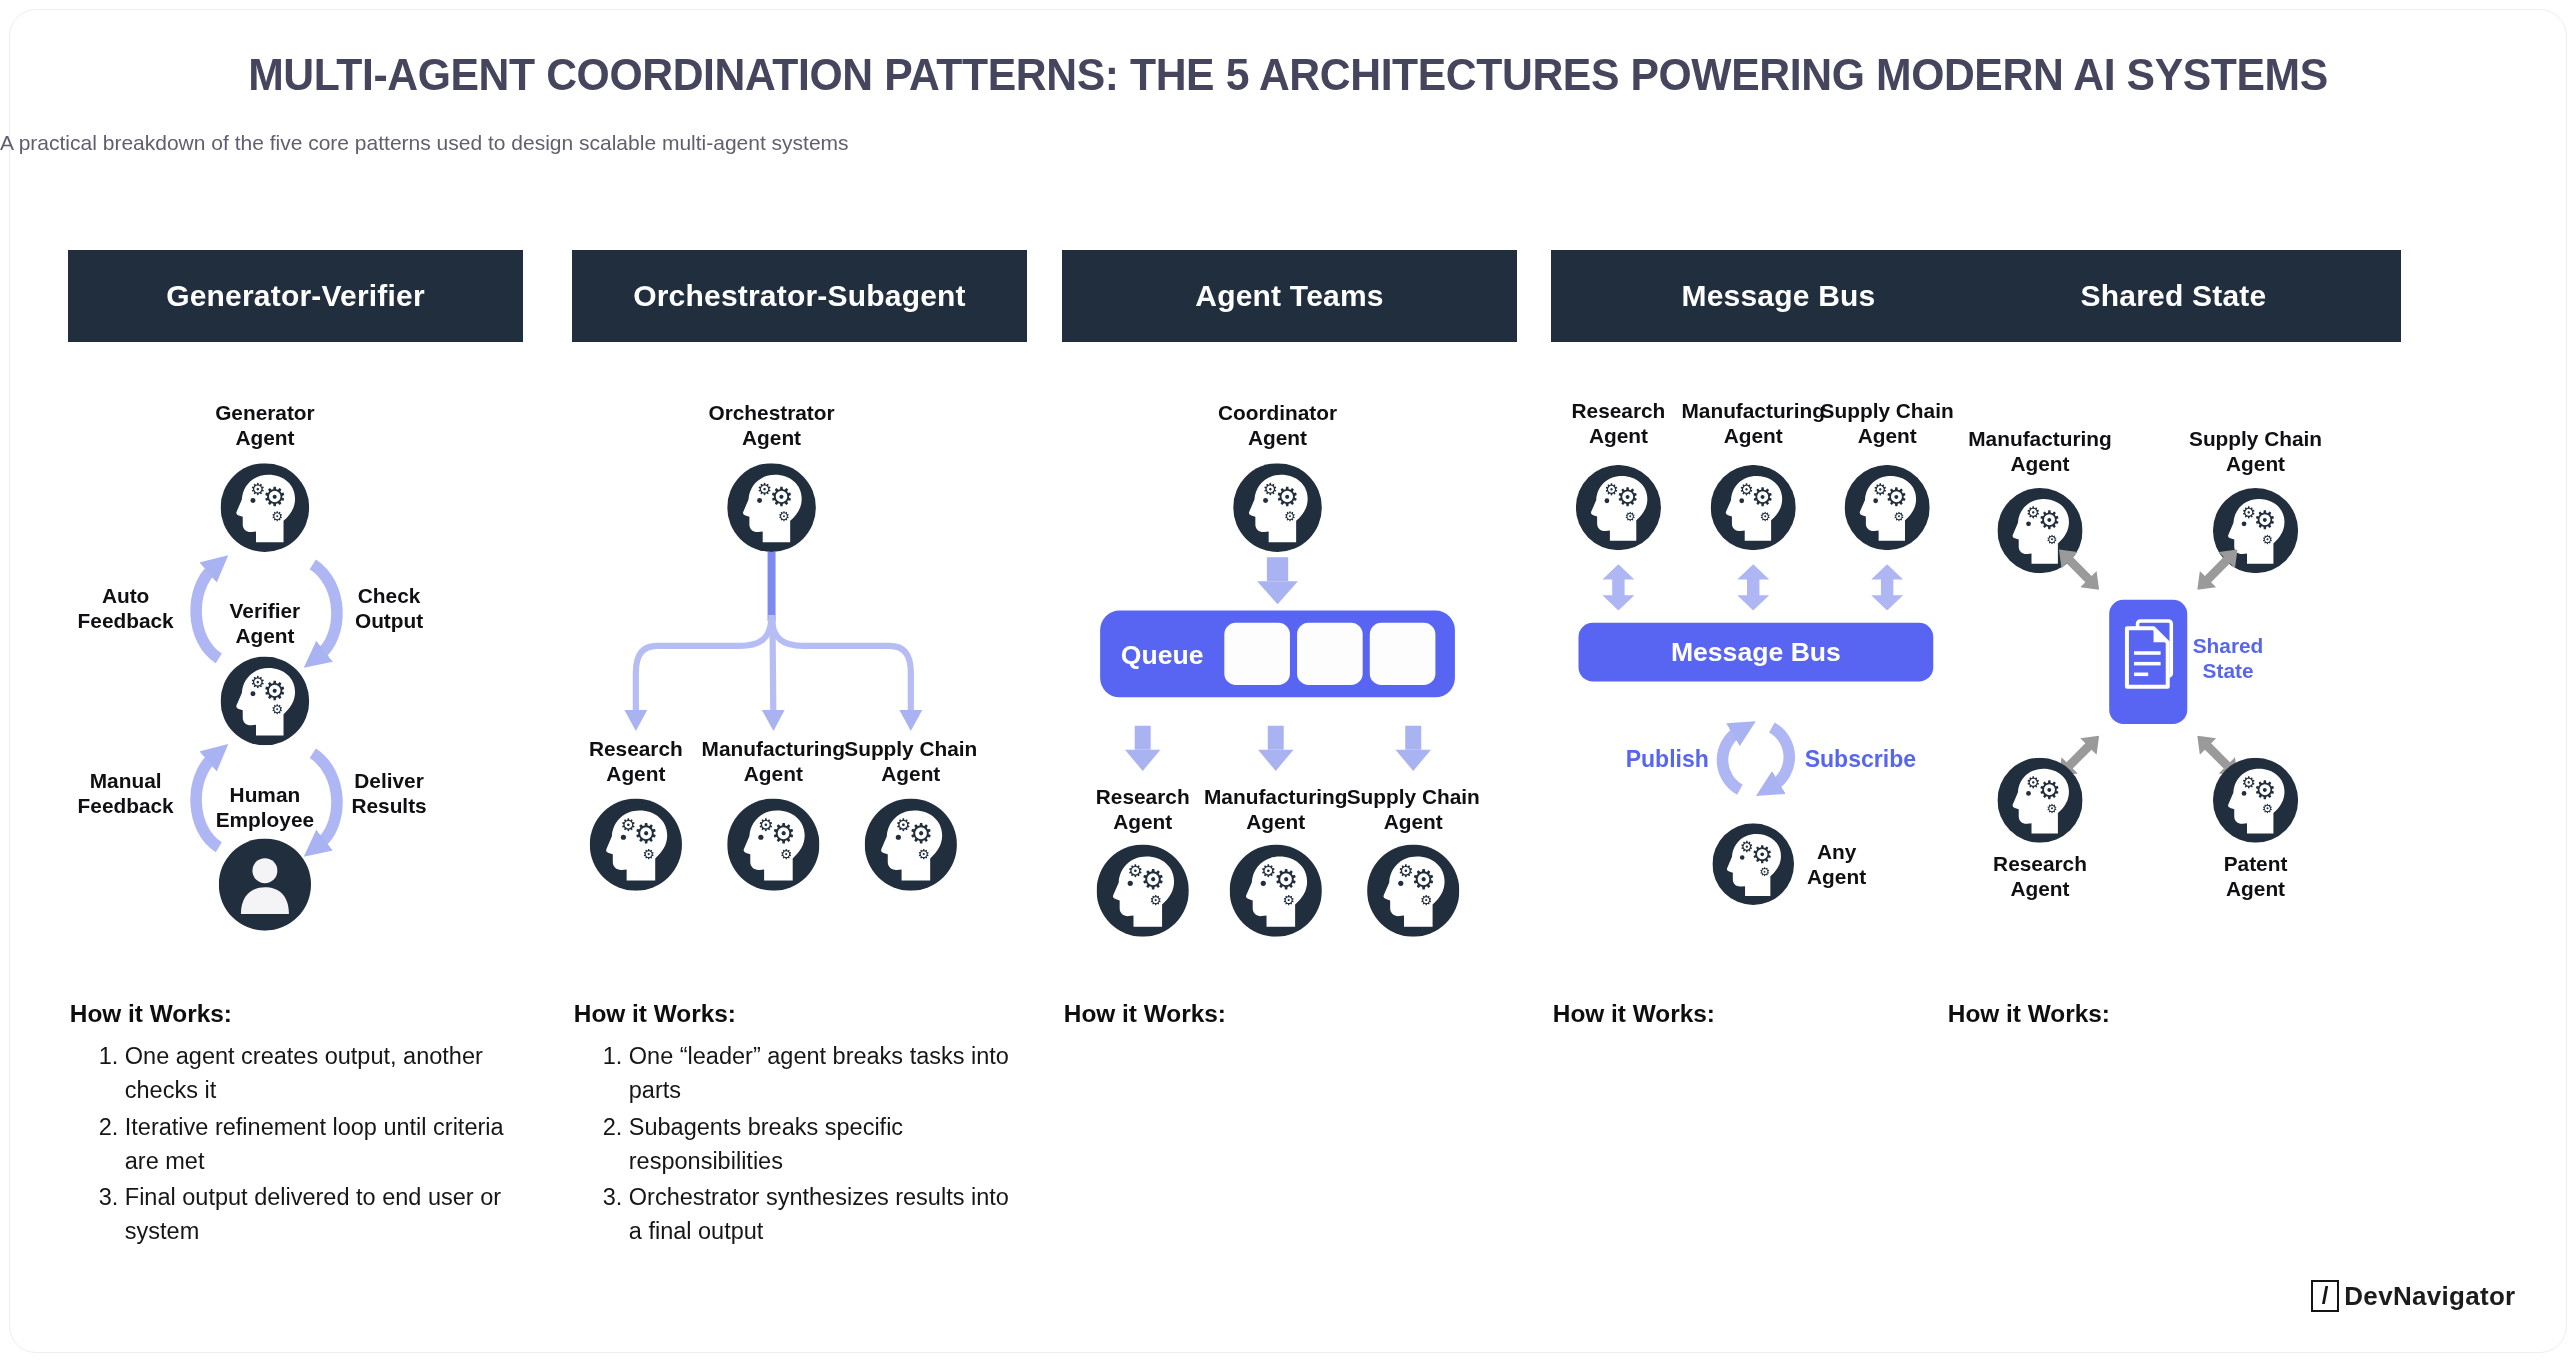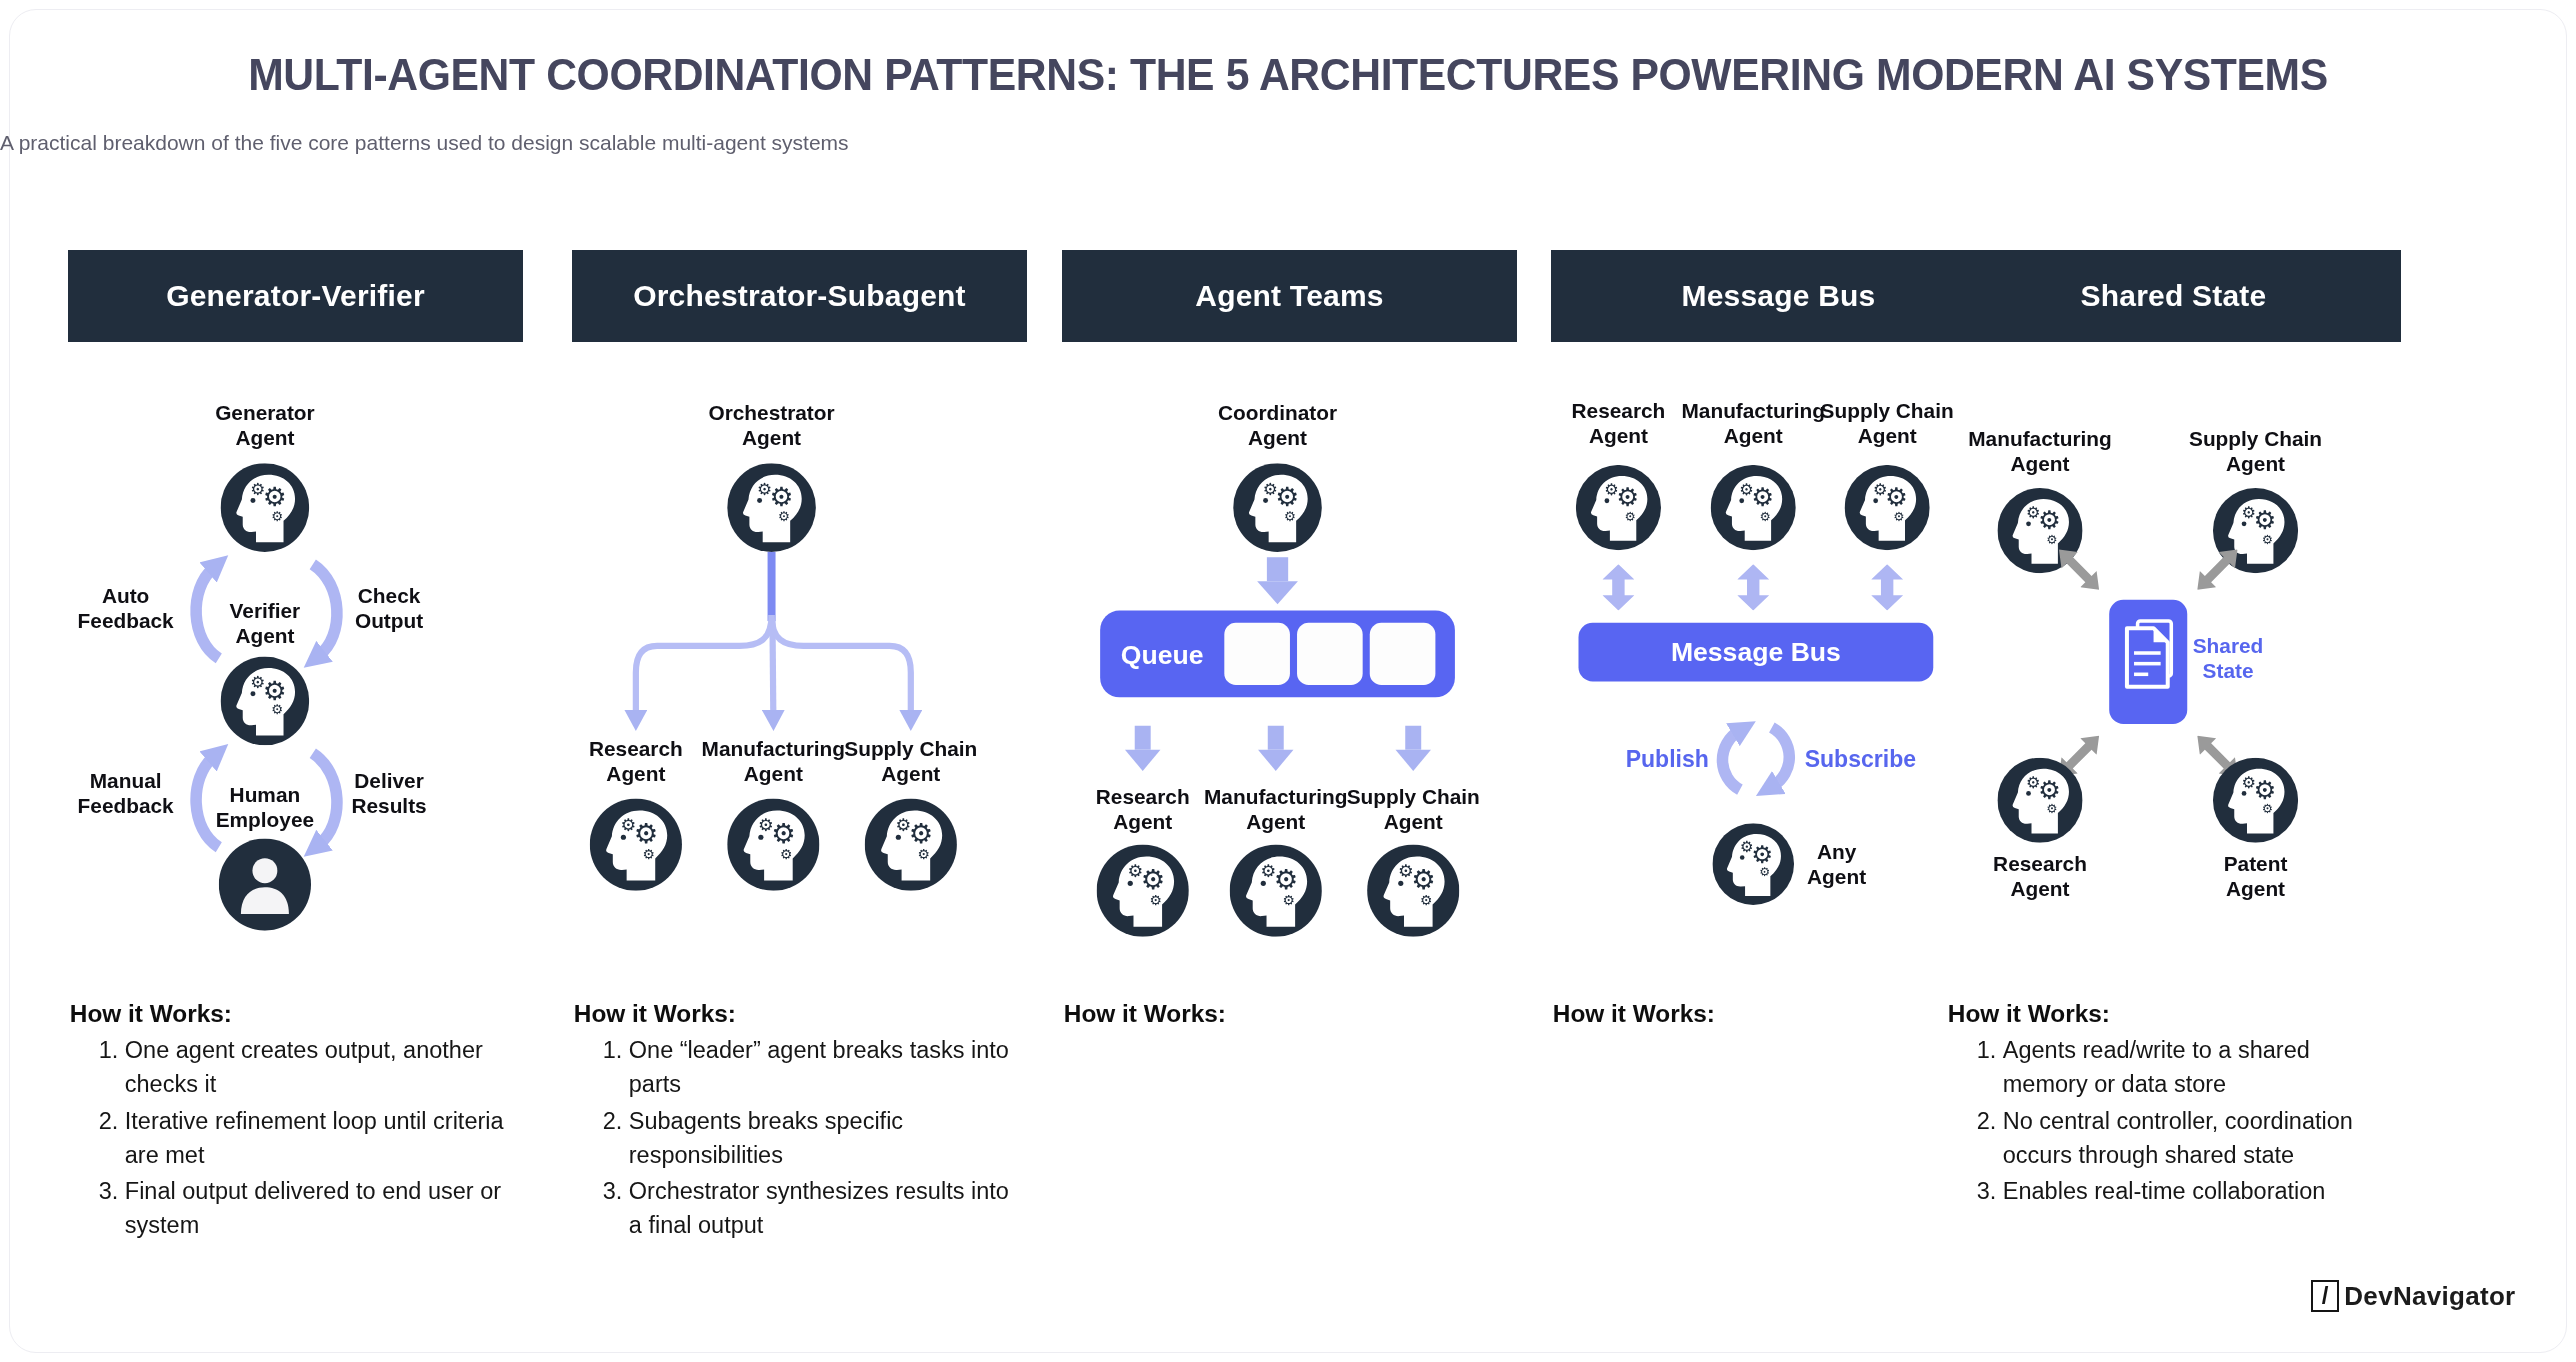--- a/index.html
+++ b/index.html
@@ -13,21 +13,21 @@
   .page-subtitle { position:absolute; top:131px; left:0; width:100%; text-align:left;
                    font-size:21px; font-weight:400; color:#5f5f6e; }
   .col { position:absolute; top:250px; width:455px; }
   .col-0 { left:68px; } .col-1 { left:572px; } .col-2 { left:1062px; }
   .col-3 { left:1551px; } .col-4 { left:1946px; }
   .col-header { height:92px; background:#212e3d; display:flex; align-items:center;
                 justify-content:center; color:#ffffff; font-size:30px; font-weight:bold;
                 letter-spacing:0.2px; }
   .diagram { position:absolute; left:0; top:96px; width:455px; height:630px; }
   .hiw { position:absolute; left:1.8px; top:750px; width:448px; color:#141414; }
-  .hiw h3 { font-size:24.4px; font-weight:bold; margin-bottom:5px; color:#0e0e0e; }
+  .hiw h3 { font-size:24.4px; font-weight:bold; margin-bottom:11px; color:#0e0e0e; }
   .hiw ol { padding-left:55px; }
   .hiw li { font-size:23.5px; line-height:34px; margin-bottom:2.7px; color:#161616; }
   
   .lbl      { font:700 23.5px "Liberation Sans", sans-serif; fill:#0f0f14; text-anchor:middle; }
   .lbl-white{ font:700 30px "Liberation Sans", sans-serif; fill:#ffffff; text-anchor:middle; }
   .lbl-blue { font:700 26px "Liberation Sans", sans-serif; fill:#5766ee; }
   .lbl-blue-sm { font:700 23.5px "Liberation Sans", sans-serif; fill:#5766ee; text-anchor:middle; }
   .gear { font-family:"DejaVu Sans", sans-serif; fill:#212e3d; text-anchor:middle; }
   .logo { position:absolute; left:2311px; top:1280px; display:flex; align-items:center; gap:5.3px; }
   .logo-box { width:28px; height:32px; border:2.7px solid #141414; display:flex;
@@ -255,25 +255,20 @@
 
     <use href="#agent-head" x="58" y="464" width="96" height="96"></use>
     <use href="#agent-head" x="301" y="464" width="96" height="96"></use>
     <text class="lbl" x="106" y="592">Research</text>
     <text class="lbl" x="106" y="620">Agent</text>
     <text class="lbl" x="349" y="592">Patent</text>
     <text class="lbl" x="349" y="620">Agent</text>
   </svg>
   <div class="hiw">
     <h3>How it Works:</h3>
-    <ol>
-      <li>Agents read/write to a shared memory or data store</li>
-      <li>No central controller, coordination occurs through shared state</li>
-      <li>Enables real-time collaboration</li>
-    </ol>
   </div>
 </div>
 
 <div class="logo">
   <div class="logo-box">/</div>
   <div class="logo-name">DevNavigator</div>
 </div>
 
 
 </body></html>

